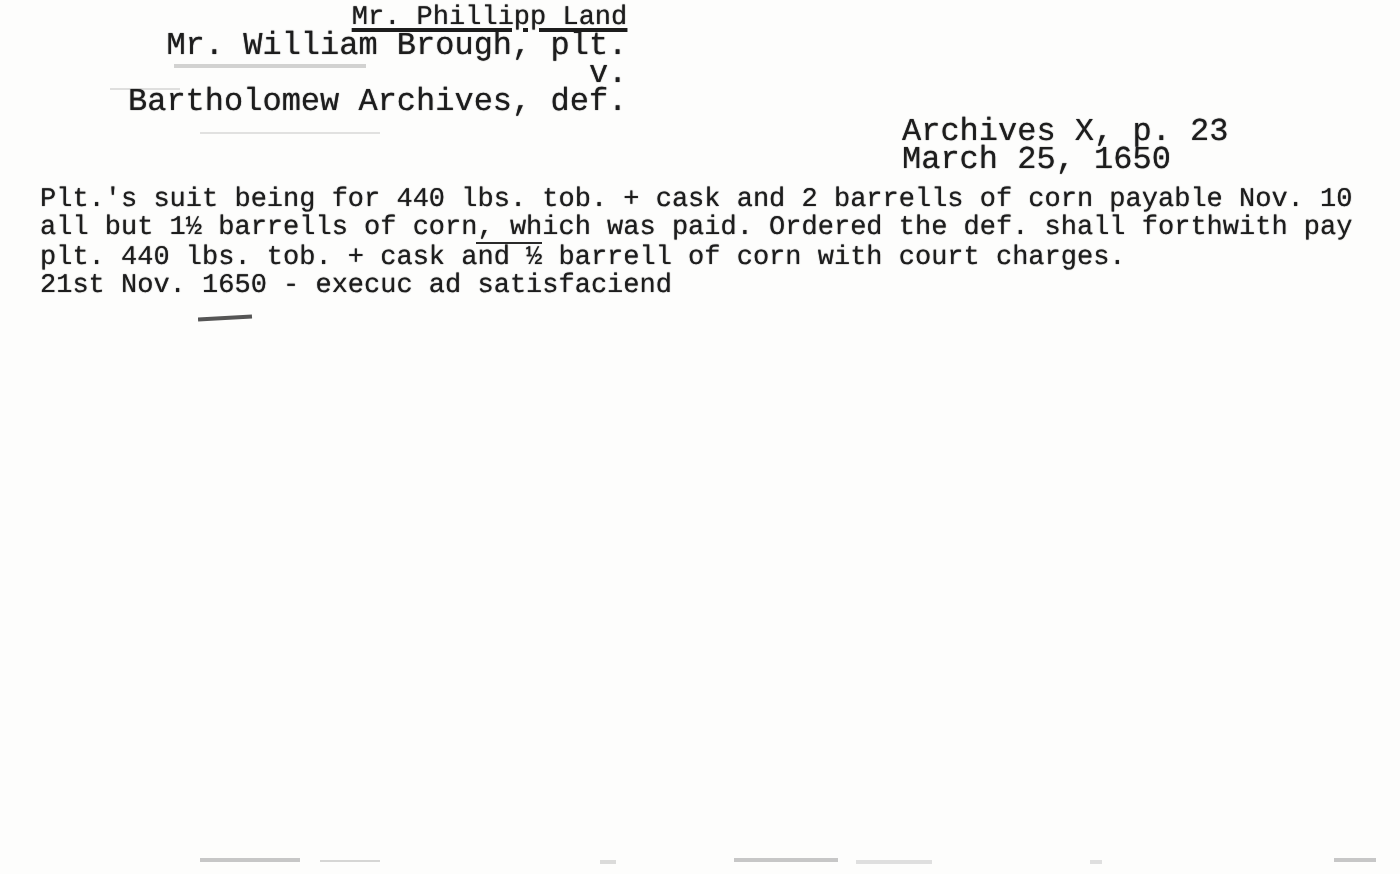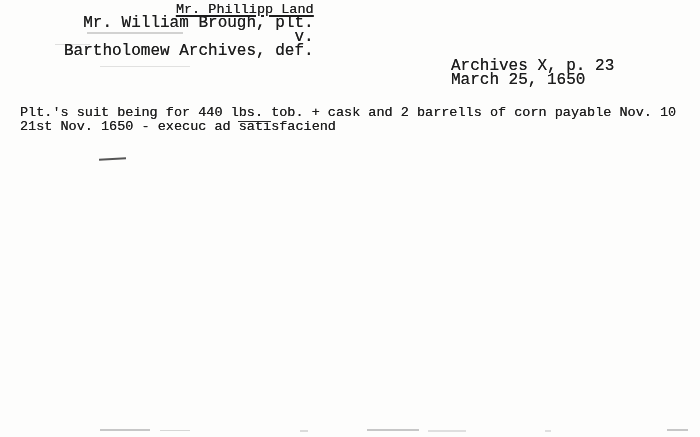--- a/index.html
+++ b/index.html
@@ -14,21 +14,21 @@
   .txt{ text-shadow:0 0 .55px rgba(25,25,25,.85); white-space:pre; }
   .header-left{ position:absolute; left:64px; top:2px;text-align:right; }
   .case-title{
     font-size:13.5px; line-height:15px; padding-left:6px;
     text-decoration:underline;
     text-decoration-thickness:1.5px;
     text-underline-offset:2px;
   }
   .hline{ font-size:16px; line-height:13.8px; }
   .header-right{ position:absolute; left:451px; top:19px;margin-top:41px; }
-  .body-block{ position:absolute; left:20px; top:94px;margin-top:12px; }
+  .body-block{ position:absolute; left:20px; top:94px; }
   .bline{ font-size:13.5px; line-height:14.4px; }
   .art{ position:absolute; background:#2a2a2a; }
   .smudge{ background:#9a9a9a; }
 </style>
 </head>
 <body>
 
 <div class="page">
 
   <div class="header-left">
@@ -38,20 +38,22 @@
     <div class="hline txt">Bartholomew Archives, def.</div>
   </div>
 
   <div class="header-right">
     <div class="hline txt">Archives X, p. 23</div>
     <div class="hline txt">March 25, 1650</div>
   </div>
 
   <div class="body-block">
     <div class="bline txt">Plt.'s suit being for 440 lbs. tob. + cask and 2 barrells of corn payable Nov. 10</div>
+    <div class="bline txt">all but 1½ barrells of corn, which was paid. Ordered the def. shall forthwith pay</div>
+    <div class="bline txt">plt. 440 lbs. tob. + cask and ½ barrell of corn with court charges.</div>
     <div class="bline txt">21st Nov. 1650 - execuc ad satisfaciend</div>
   </div>
 
   <div>
 
     <span class="art" style="left:238px;top:120.5px;width:33px;height:1.3px;"></span>
 
     <span class="art" style="left:99px;top:158px;width:27px;height:1.6px;transform:rotate(-3deg);opacity:.8;"></span>
 
     <span class="art" style="left:87px;top:32px;width:96px;height:1.5px;opacity:.20;"></span>

